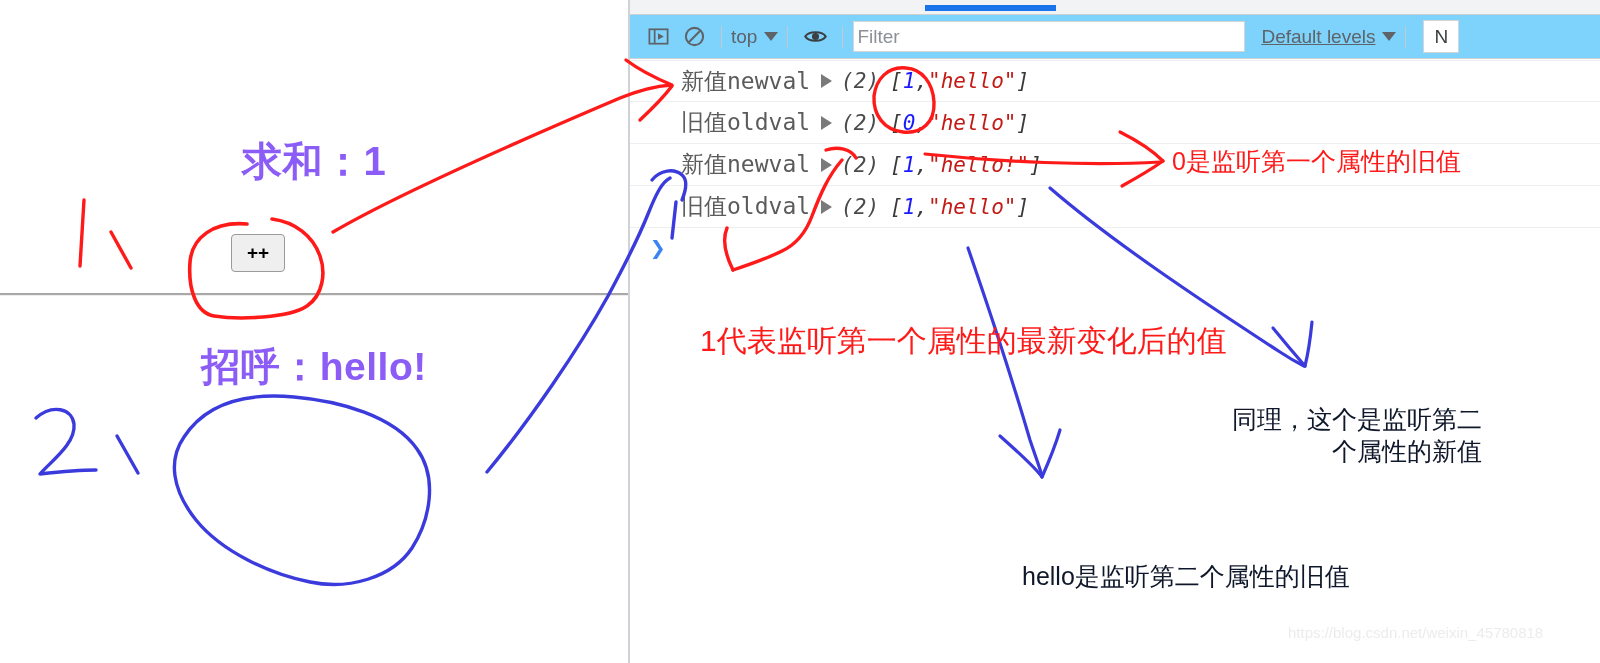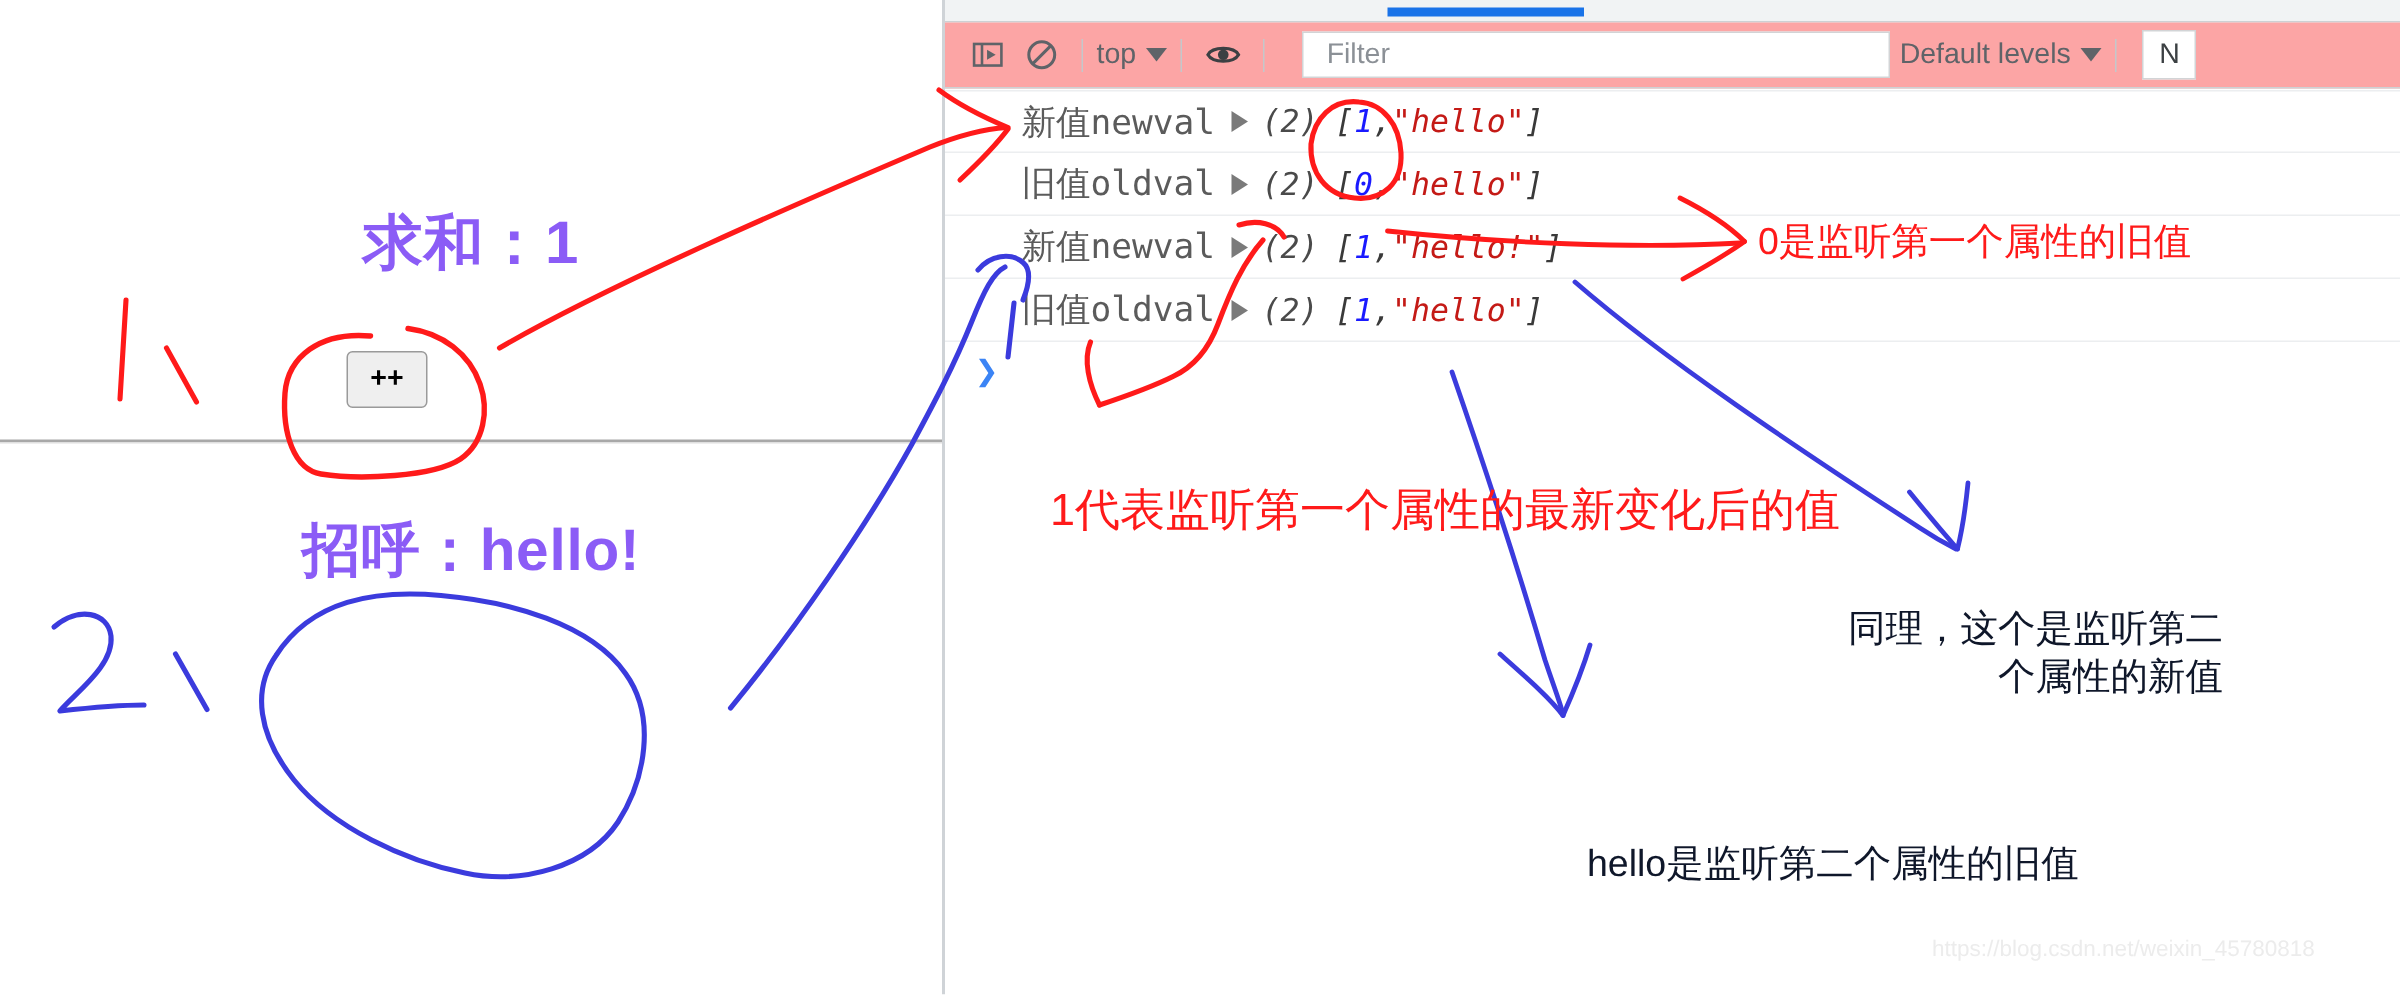--- a/index.html
+++ b/index.html
@@ -92,21 +92,21 @@
     position: absolute;
     left: 295px; top: 5px;
     width: 131px; height: 6px;
     background: #1a73e8;
   }
 
   #console-toolbar {
     position: absolute;
     left: 0; top: 15px;
     width: 970px; height: 44px;
-    background: #fca5a5;
+    background: #7dd3fc;
     border-bottom: 1px solid #cdd1d4;
     display: flex;
     align-items: center;
     box-sizing: border-box;
     padding-left: 10px;
   }
   .tb-icon-btn {
     width: 36px; height: 32px;
     display: flex; align-items: center; justify-content: center;
     cursor: pointer;
@@ -130,31 +130,31 @@
   .caret {
     width: 0; height: 0;
     border-left: 7px solid transparent;
     border-right: 7px solid transparent;
     border-top: 9px solid #5f6368;
   }
   #console-filter-input {
     flex: 0 0 auto;
     width: 392px;
     height: 31px;
-    margin-left: 16px;
+    margin-left: 1px;
     border: 1px solid #d2d4d6;
     background: #ffffff;
     font-size: 19px;
     color: #3c4043;
-    padding: 0 15px;
+    padding: 0 3px;
     box-sizing: border-box;
     font-family: "Liberation Sans", "DejaVu Sans", sans-serif;
   }
   #console-filter-input::placeholder { color: #8b9096; opacity: 1; }
-  #levels-select { margin-left: 6px; }
+  #levels-select { margin-left: 16px; text-decoration: underline; }
   #issues-btn {
     flex: 0 0 auto;
     margin-left: 8px;
     height: 31px;
     border: 1px solid #d2d4d6;
     background: #fff;
     display: flex; align-items: center;
     padding: 0 10px;
     color: #3c4043;
     font-size: 19px;
@@ -242,21 +242,21 @@
     white-space: pre;
     line-height: 1.28;
     text-align: right;
   }
   .anno-red  { color: #ff1a1a; }
   .anno-blue { color: #0f172a; }
 
   #anno-old-first  { left: 1172px; top: 145px; font-size: 25px; }
   #anno-new-first  { left: 700px;  top: 322px; font-size: 30px; }
   #anno-second-new { left: 1232px; top: 403px; font-size: 25px; }
-  #anno-second-old { left: 1022px; top: 560px; font-size: 25px; margin-left: 36px; }
+  #anno-second-old { left: 1022px; top: 560px; font-size: 25px; }
 
   #watermark {
     position: absolute;
     left: 1288px; top: 624px;
     font-size: 15px;
     color: #ececec;
     font-family: "Liberation Sans", "DejaVu Sans", sans-serif;
     white-space: nowrap;
   }
 </style>

